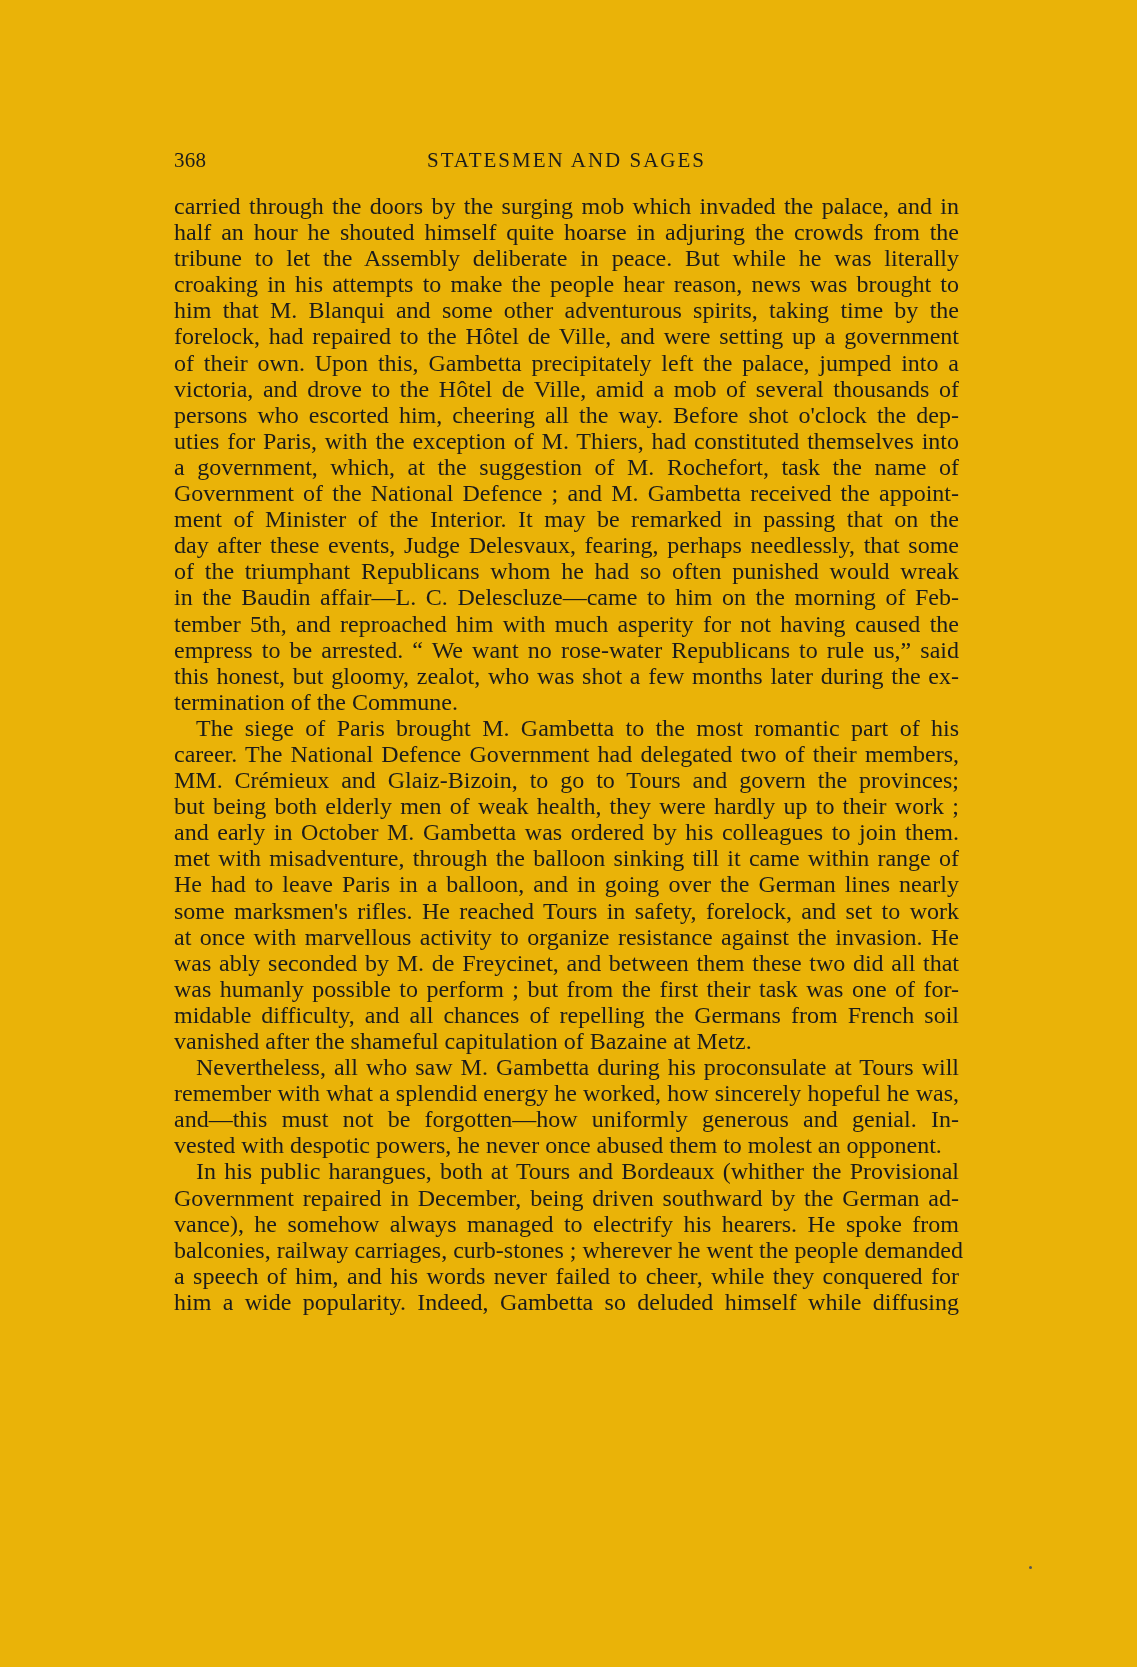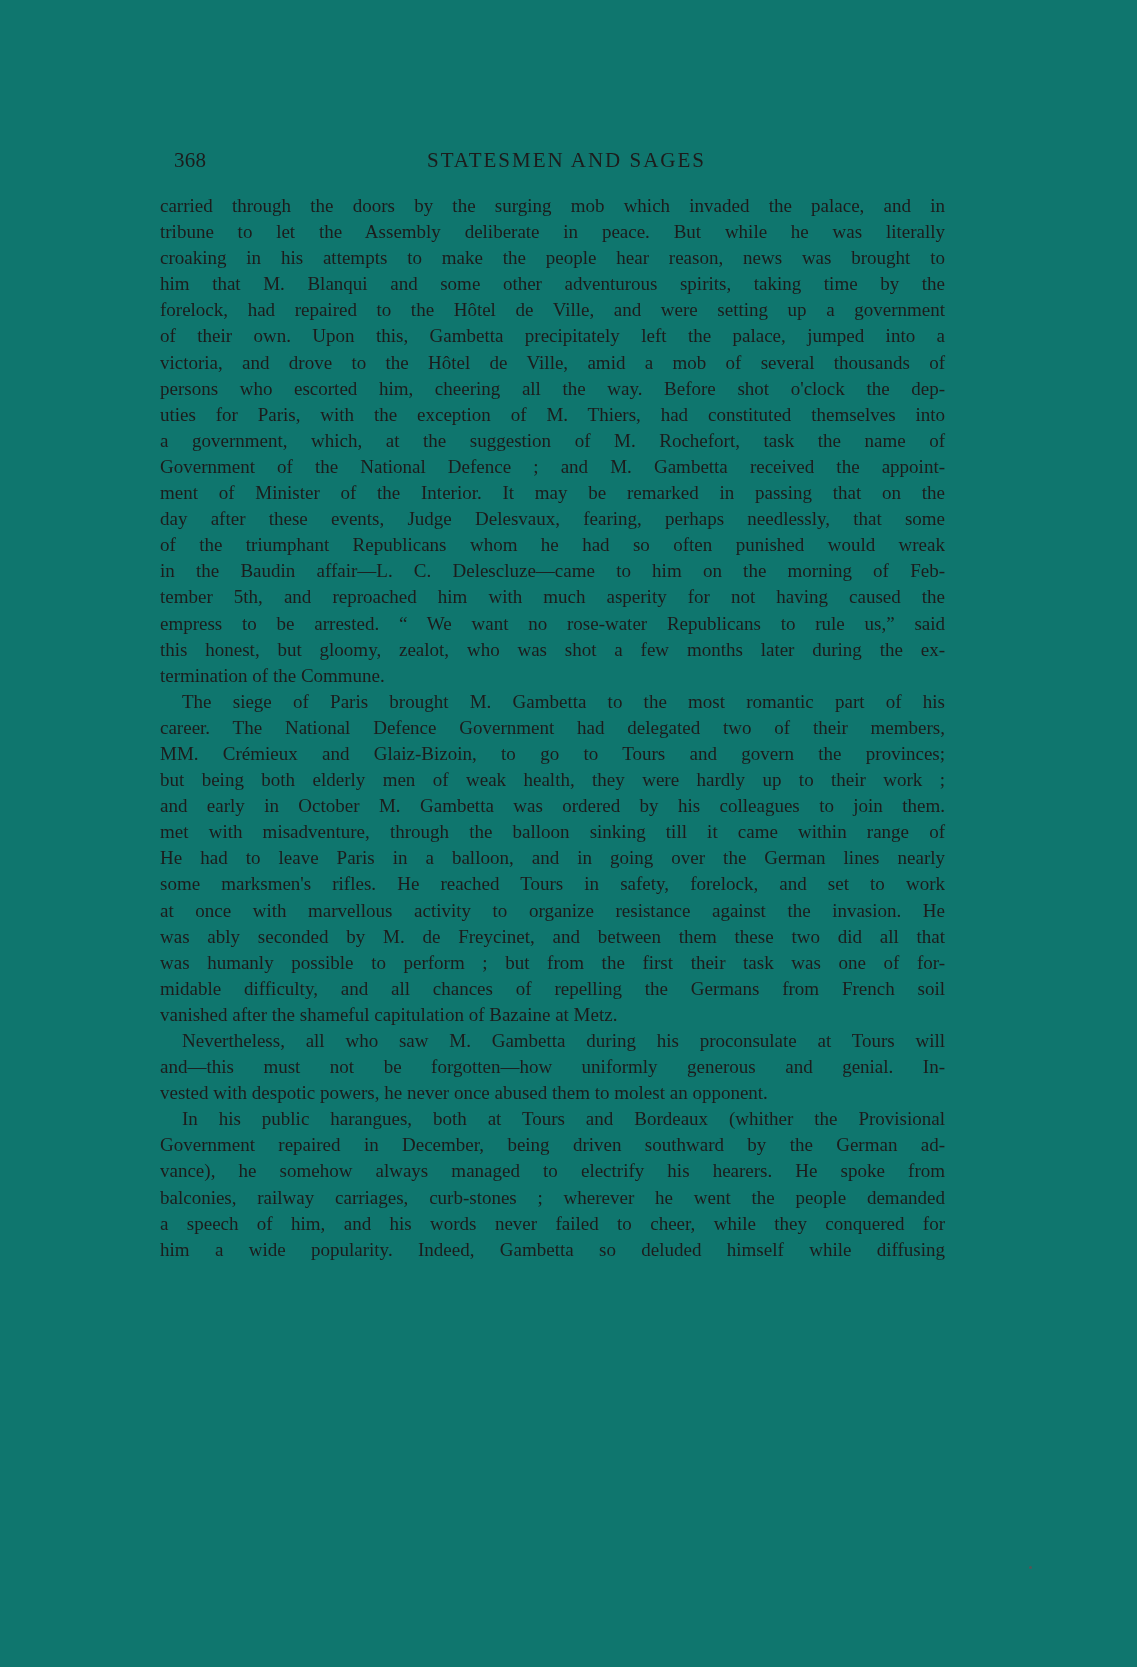--- a/index.html
+++ b/index.html
@@ -1,34 +1,34 @@
 <!DOCTYPE html>
 <html><head>
 <meta charset="utf-8">
 <style>
   html, body { margin: 0; padding: 0; background: #ffffff; }
   body { width: 1137px; height: 1667px; position: relative; overflow: hidden; }
   .page {
     position: absolute; left: 0; top: 0; width: 1137px; height: 1667px;
-    background: #0f766e; color: #1c1c1c;
+    background: #eab308; color: #1c1c1c;
     font-family: "Liberation Serif", "DejaVu Serif", serif;
   }
   .running-head {
     position: absolute; left: 174px; top: 148px; width: 785px; height: 30px;
   }
   .page-number {
     position: absolute; left: 0; top: 0; font-size: 21px; letter-spacing: 0.2px;
   }
   .running-title {
     position: absolute; left: 0; right: 0; top: 0; text-align: center;
     font-size: 21px; letter-spacing: 2px;
   }
   .body-text {
-    position: absolute; left: 160px; top: 193px; width: 785px;
-    font-size: 19px; line-height: 26.1px;
+    position: absolute; left: 174px; top: 193px; width: 785px;
+    font-size: 24px; line-height: 26.1px;
   }
   .line {
     display: block; white-space: nowrap; text-align: justify; text-align-last: justify;
     height: 26.1px;
   }
   .line.last { text-align-last: left; }
   .line.indent { padding-left: 22px; }
   .mark {
     position: absolute; left: 1029px; top: 1566px; width: 3px; height: 3px;
     background: #555; border-radius: 50%;
@@ -38,20 +38,21 @@
 <body>
 
 <div class="page">
   <div class="running-head">
     <span class="page-number">368</span>
     <span class="running-title">STATESMEN AND SAGES</span>
   </div>
   <div class="body-text" id="body-text">
       <div>
         <span class="line">carried through the doors by the surging mob which invaded the palace, and in</span>
+        <span class="line">half an hour he shouted himself quite hoarse in adjuring the crowds from the</span>
         <span class="line">tribune to let the Assembly deliberate in peace.  But while he was literally</span>
         <span class="line">croaking in his attempts to make the people hear reason, news was brought to</span>
         <span class="line">him that M. Blanqui and some other adventurous spirits, taking time by the</span>
         <span class="line">forelock, had repaired to the Hôtel de Ville, and were setting up a government</span>
         <span class="line">of their own.  Upon this, Gambetta precipitately left the palace, jumped into a</span>
         <span class="line">victoria, and drove to the Hôtel de Ville, amid a mob of several thousands of</span>
         <span class="line">persons who escorted him, cheering all the way.  Before shot o'clock the dep-</span>
         <span class="line">uties for Paris, with the exception of M. Thiers, had constituted themselves into</span>
         <span class="line">a government, which, at the suggestion of M. Rochefort, task the name of</span>
         <span class="line">Government of the National Defence ; and M. Gambetta received the appoint-</span>
@@ -74,20 +75,21 @@
         <span class="line">He had to leave Paris in a balloon, and in going over the German lines nearly</span>
         <span class="line">some marksmen's rifles.  He reached Tours in safety, forelock, and set to work</span>
         <span class="line">at once with marvellous activity to organize resistance against the invasion.  He</span>
         <span class="line">was ably seconded by M. de Freycinet, and between them these two did all that</span>
         <span class="line">was humanly possible to perform ; but from the first their task was one of for-</span>
         <span class="line">midable difficulty, and all chances of repelling the Germans from French soil</span>
         <span class="line last">vanished after the shameful capitulation of Bazaine at Metz.</span>
       </div>
       <div>
         <span class="line indent">Nevertheless, all who saw M. Gambetta during his proconsulate at Tours will</span>
+        <span class="line">remember with what a splendid energy he worked, how sincerely hopeful he was,</span>
         <span class="line">and—this must not be forgotten—how uniformly generous and genial.  In-</span>
         <span class="line last">vested with despotic powers, he never once abused them to molest an opponent.</span>
       </div>
       <div>
         <span class="line indent">In his public harangues, both at Tours and Bordeaux (whither the Provisional</span>
         <span class="line">Government repaired in December, being driven southward by the German ad-</span>
         <span class="line">vance), he somehow always managed to electrify his hearers.  He spoke from</span>
         <span class="line">balconies, railway carriages, curb-stones ; wherever he went the people demanded</span>
         <span class="line">a speech of him, and his words never failed to cheer, while they conquered for</span>
         <span class="line">him a wide popularity.  Indeed, Gambetta so deluded himself while diffusing</span>

